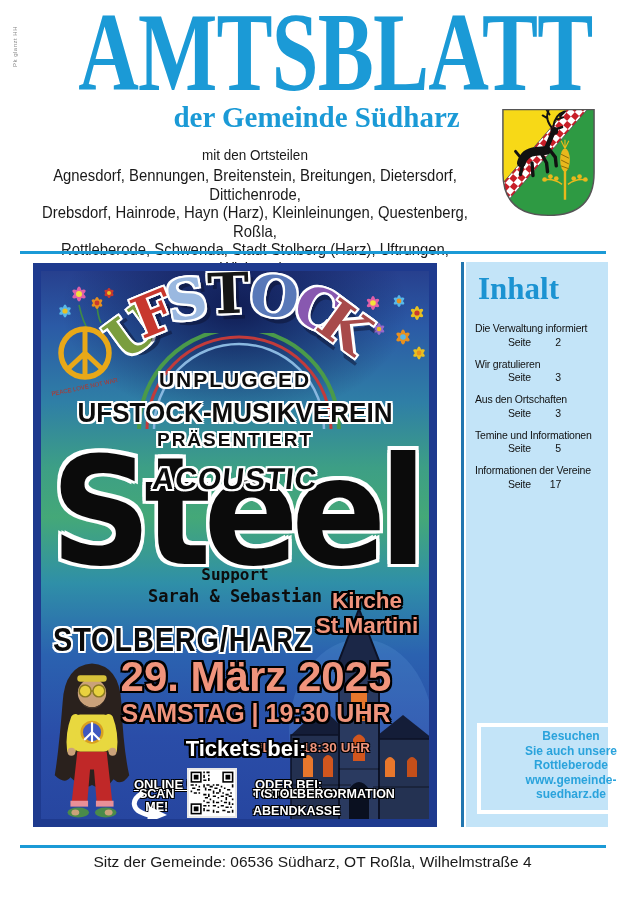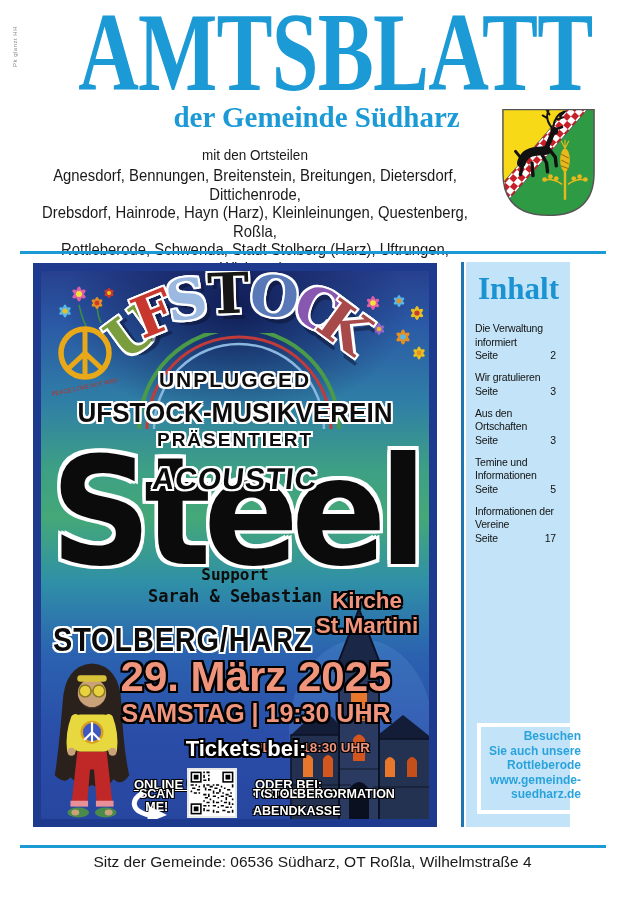--- a/index.html
+++ b/index.html
@@ -77,29 +77,29 @@
   .outlets{left:212px;top:503px;z-index:4;color:#fff;font-weight:bold;font-size:12.5px;line-height:16.5px;}
   .outlets .ind{position:relative;margin-left:11px;}
   .outlets div{position:relative;}
   .peace{left:4px;top:10px;width:118px;height:122px;}
   .flowers-right{right:2px;top:20px;width:68px;height:82px;}
   .hippie{left:2px;top:384px;width:98px;height:168px;z-index:3;}
   .church{right:-6px;top:336px;width:148px;height:216px;z-index:1;}
 
   
   .side-rule{left:461px;top:262px;width:3px;height:565px;background:#2176b0;}
-  .sidebar{left:466px;top:262px;width:104px;height:565px;background:#c3e4f8;}
+  .sidebar{left:466px;top:262px;width:142px;height:565px;background:#c3e4f8;}
   .inhalt{margin:9px 0 0 12px;font-family:"Liberation Serif",serif;font-weight:bold;
           font-size:31px;color:#1b93d2;}
   .toc{margin-top:15px;padding:0 7px 0 9px;}
   .toc-item{margin-bottom:8.5px;font-size:10.5px;line-height:13.5px;letter-spacing:-.2px;color:#111;}
-  .toc-page{display:flex;justify-content:space-between;gap:19px;padding-right:7px;}
+  .toc-page{display:flex;justify-content:center;gap:19px;padding-right:7px;}
   .toc-page .num{min-width:11px;text-align:right;}
   .webbox{position:absolute;left:11px;top:461px;width:100px;height:81px;border:4px solid #fff;
-          text-align:right;font-weight:bold;font-size:12px;line-height:14.6px;color:#2aa3dc;padding-top:2px;}
+          text-align:center;font-weight:bold;font-size:12px;line-height:14.6px;color:#2aa3dc;padding-top:2px;padding-left:40px;}
 
   
   .footer-addr{left:0;right:0;top:853px;text-align:center;font-size:15.5px;color:#1a1a1a;}
 </style>
 </head>
 <body>
 
 <div class="page">
 
   <div class="abs print-mark">Pk glanzt HH</div>

